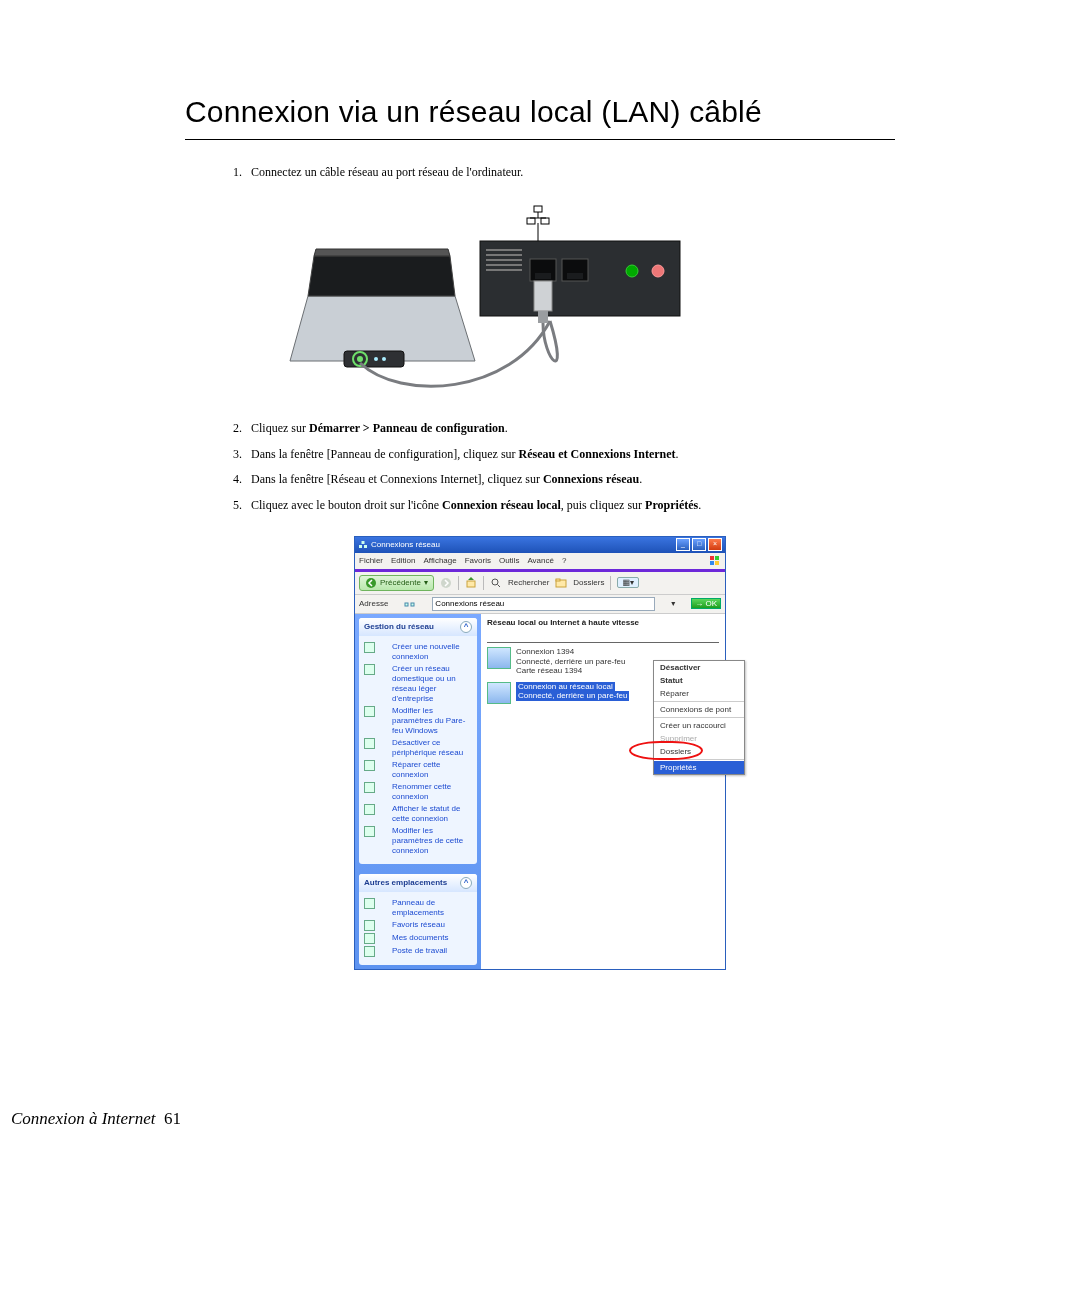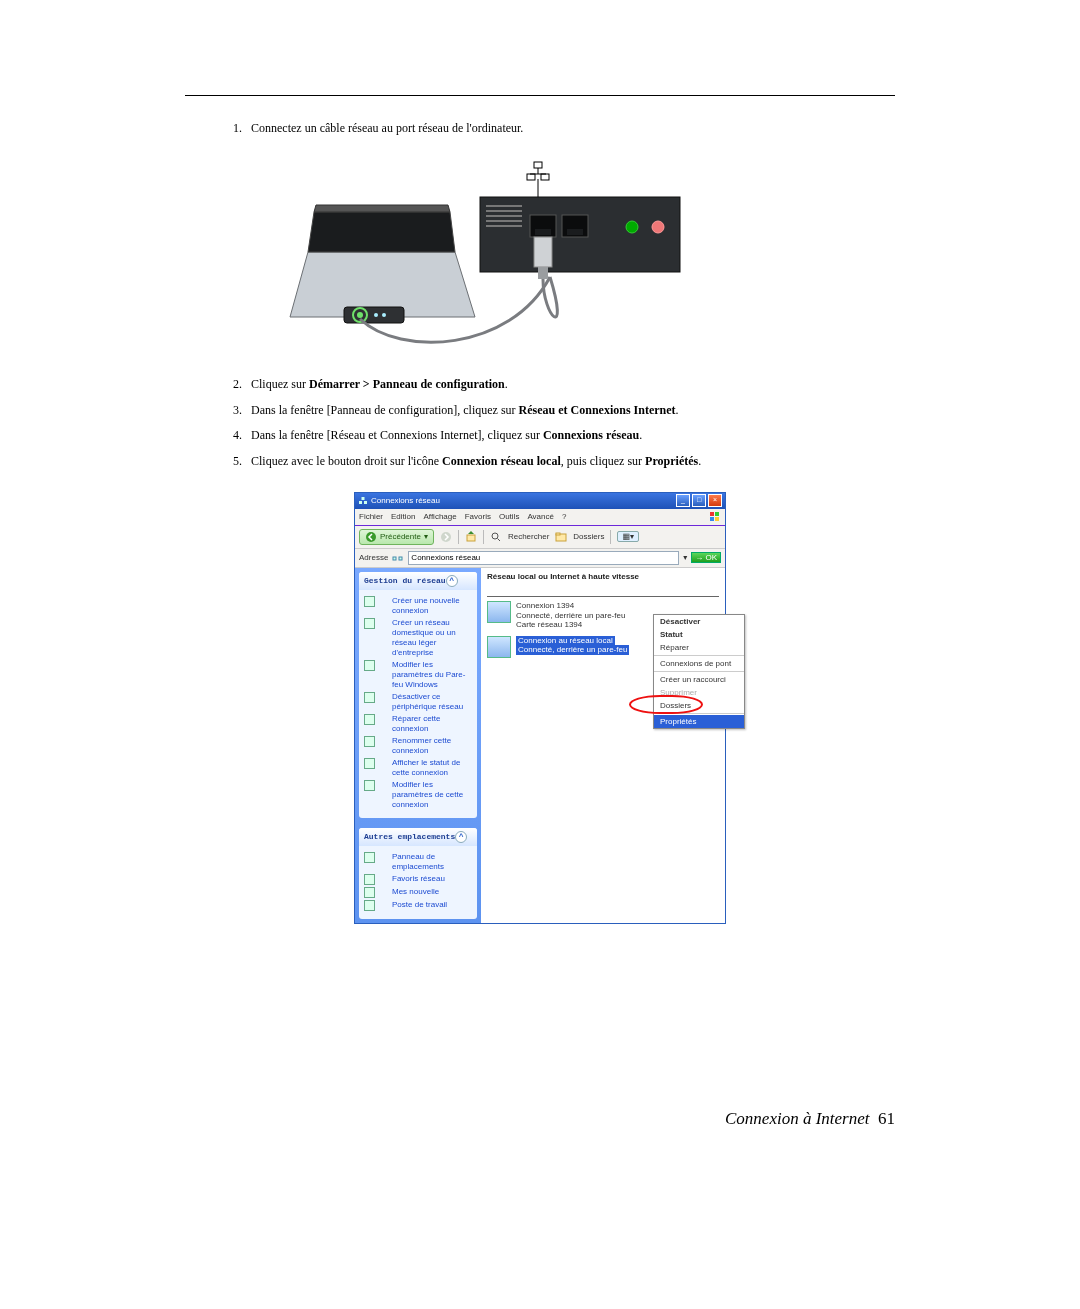--- a/index.html
+++ b/index.html
@@ -59,21 +59,21 @@
   }
   .titlebar .tl-left{display:flex;align-items:center;gap:3px;}
   .titlebar .tl-left svg{width:10px;height:10px;}
   .titlebar .tbtns{display:flex;gap:2px;}
   .tbtn{width:12px;height:11px;border:1px solid #fff;background:linear-gradient(#6aa0ff,#2a5fbd);font-size:7px;line-height:9px;text-align:center;}
   .tbtn.cl{background:linear-gradient(#ff7a4a,#d23b0f);}
   .menubar{
     background:#f3f2ef;
     padding:2px 4px;
     display:flex;gap:8px;align-items:center;
-    border-bottom:1px solid #6d28d9;
+    border-bottom:3px solid #6d28d9;
   }
   .menubar span{color:#333;}
   .menubar .xp{margin-left:auto;width:12px;height:12px;}
   .toolbar{
     background:#f3f2ef;
     padding:3px 4px;
     display:flex;gap:6px;align-items:center;
     border-bottom:1px solid #ccc;
   }
   .back{
@@ -81,39 +81,39 @@
     background:linear-gradient(#dff5d8,#b9e8ad);
     border:1px solid #6fb45d;border-radius:3px;
     padding:1px 5px;color:#225c14;
   }
   .ico{width:12px;height:12px;display:inline-block;}
   .toolbar .sep{width:1px;height:14px;background:#bbb;}
   .toolbar .view{border:1px solid #8aa;background:#dff0ff;padding:0 4px;border-radius:2px;}
   .addr{
     background:#f3f2ef;
     padding:2px 4px;
-    display:flex;align-items:center;gap:4px;
+    display:flex;align-items:center;gap:16px;
     border-bottom:1px solid #ccc;
   }
   .addr input{flex:1;height:12px;border:1px solid #9ab;font-size:8px;padding:0 2px;}
   .addr .go{background:linear-gradient(#5bd65b,#1e9f1e);color:#fff;border:1px solid #0a6;padding:0 3px;}
   .body{display:flex;min-height:230px;}
   .side{
     width:118px;
     background:linear-gradient(#7aa9ff,#5d93f0);
     padding:4px;
     color:#114;
     display:flex;flex-direction:column;gap:10px;
   }
   .panel{background:#eef5ff;border-radius:3px;overflow:hidden;}
   .panel-h{
     background:linear-gradient(#fff,#d6e6ff);
     color:#1e3e92;font-weight:bold;
     padding:3px 5px;
-    display:flex;align-items:center;font-family:Liberation Mono, monospace;
+    display:flex;justify-content:space-between;align-items:center;
   }
   .panel-h .chev{width:10px;height:10px;border:1px solid #8ab;border-radius:50%;background:#fff;color:#36c;text-align:center;line-height:8px;}
   .panel ul{list-style:none;margin:0;padding:4px 5px 6px 5px;}
   .panel li{display:flex;gap:17px;color:#1c4bd1;margin:2px 0;line-height:1.25;}
   .panel li .bi{width:9px;height:9px;flex:0 0 9px;border:1px solid #6a8;background:#dfe;}
   .main{
     flex:1;background:#fff;padding:4px 6px;position:relative;
   }
   .grp-h{font-weight:bold;color:#222;border-bottom:1px solid #666;padding-bottom:15px;margin-bottom:4px;}
   .conn{display:flex;gap:5px;margin-bottom:6px;}
@@ -129,32 +129,32 @@
   .ctx div{padding:2px 6px;}
   .ctx .disabled{color:#aaa;}
   .ctx hr{border:0;border-top:1px solid #ccc;margin:1px 0;}
   .ctx .hl{background:#2a5fd6;color:#fff;}
   .ring{
     position:absolute;left:148px;top:127px;
     width:70px;height:15px;border:2px solid #e11;border-radius:50%/60%;
     pointer-events:none;
   }
   .footer{
-    position:absolute;bottom:180px;left:0;right:185px;
-    text-align:right;
+    position:absolute;bottom:180px;left:11px;right:185px;
     font-family:"Times New Roman",serif;
     font-style:italic;
     font-size:17px;
   }
   .footer .pg{font-style:normal;}
 </style>
 </head>
 <body>
 
 <div class="page">
+  <h1 class="title">Connexion via un réseau local (LAN) câblé</h1>
   <hr class="rule">
 
   <ol class="steps">
     <li><span>Connectez un câble réseau au port réseau de l'ordinateur.</span></li>
   </ol>
 
   <div class="figure1">
     <svg class="fig-svg" viewBox="0 0 580 195">
 
       <g transform="translate(280,5)">
@@ -349,21 +349,21 @@
               <li>
                   <span class="bi"></span>
                   <span>Panneau de emplacements</span>
                 </li>
               <li>
                   <span class="bi"></span>
                   <span>Favoris réseau</span>
                 </li>
               <li>
                   <span class="bi"></span>
-                  <span>Mes nouvelle</span>
+                  <span>Mes documents</span>
                 </li>
               <li>
                   <span class="bi"></span>
                   <span>Poste de travail</span>
                 </li>
             </ul>
           </div>
         </div>
         <div class="main">
           <div class="grp-h">Réseau local ou Internet à haute vitesse</div>

